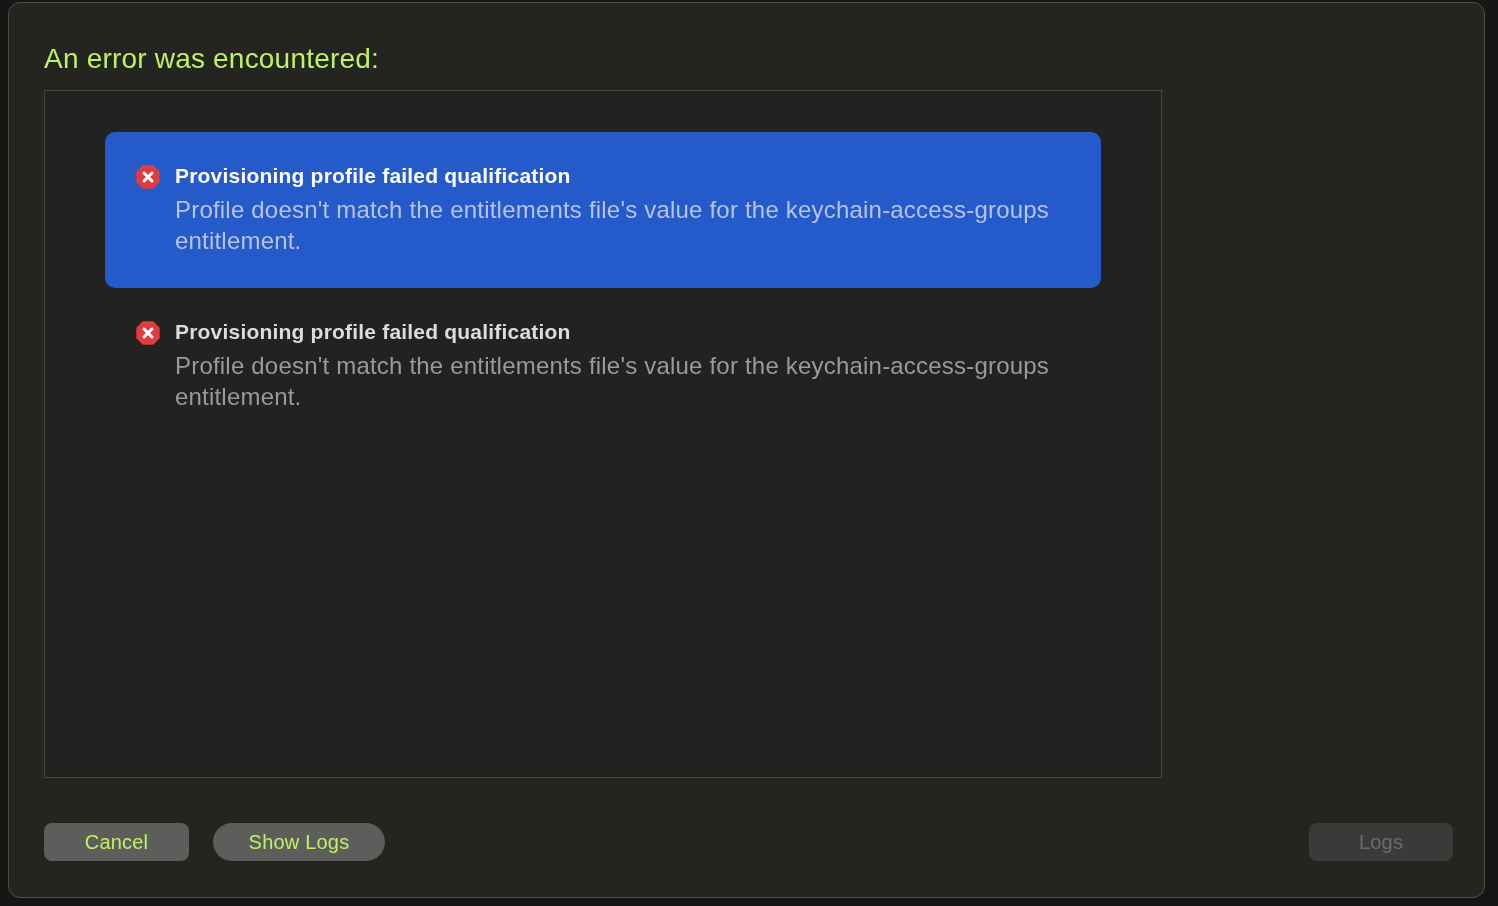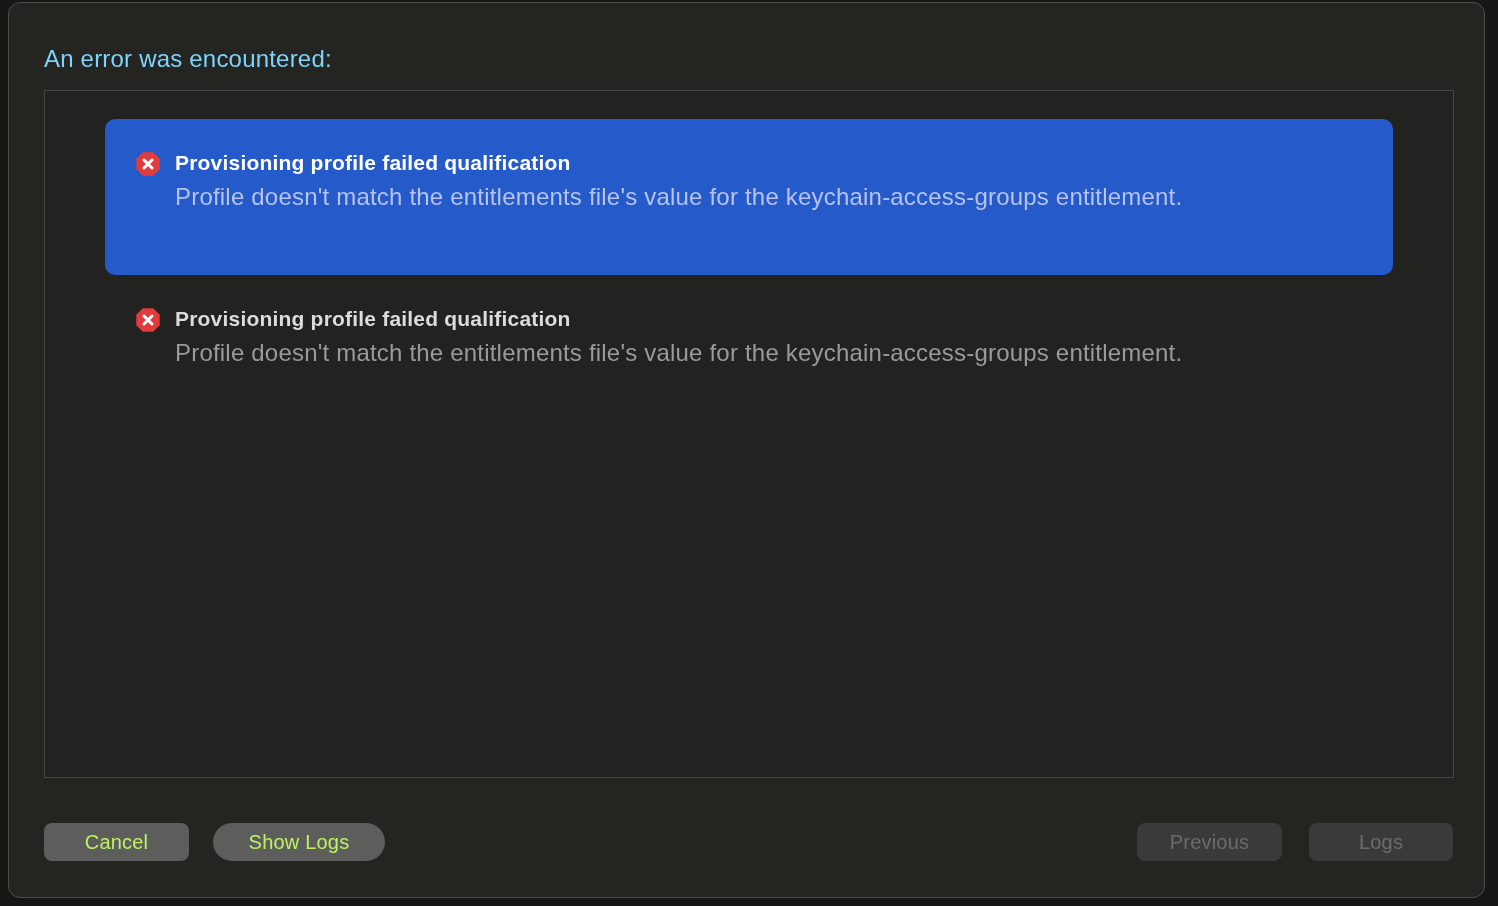--- a/index.html
+++ b/index.html
@@ -20,35 +20,35 @@
     width: 1477px; height: 896px;
     background: #242420;
     border: 1px solid #4d4d4a;
     border-radius: 12px;
     box-sizing: border-box;
   }
 
   .dialog-title {
     position: absolute;
     left: 44px; top: 45px;
-    font-size: 24px;
+    font-size: 28px;
     line-height: 28px;
-    color: #7dd3fc;
+    color: #bef264;
     letter-spacing: 0.2px;
   }
 
   
   .error-panel {
     position: absolute;
     left: 44px; top: 90px;
-    width: 1410px; height: 688px;
+    width: 1118px; height: 688px;
     box-sizing: border-box;
     border: 1px solid #454542;
     background: #222220;
-    padding-top: 28px;
+    padding-top: 41px;
     overflow: hidden;
   }
 
   .error-row {
     margin: 0 60px;
     height: 156px;
     box-sizing: border-box;
     border-radius: 10px;
     padding: 31px 30px 0 30px;
     display: flex;
@@ -140,17 +140,16 @@
         <div class="row-msg">Profile doesn't match the entitlements file's value for the keychain-access-groups entitlement.</div>
       </div>
     </div>
 
   </div>
 
   <button id="btn-cancel" class="btn">Cancel</button>
 
   <button id="btn-showlogs" class="btn">Show Logs</button>
 
-  <button id="btn-previous" class="btn disabled" disabled="">Previous</button>
 
   <button id="btn-next" class="btn disabled" disabled="">Logs</button>
 
 </div>
 
 </body></html>

